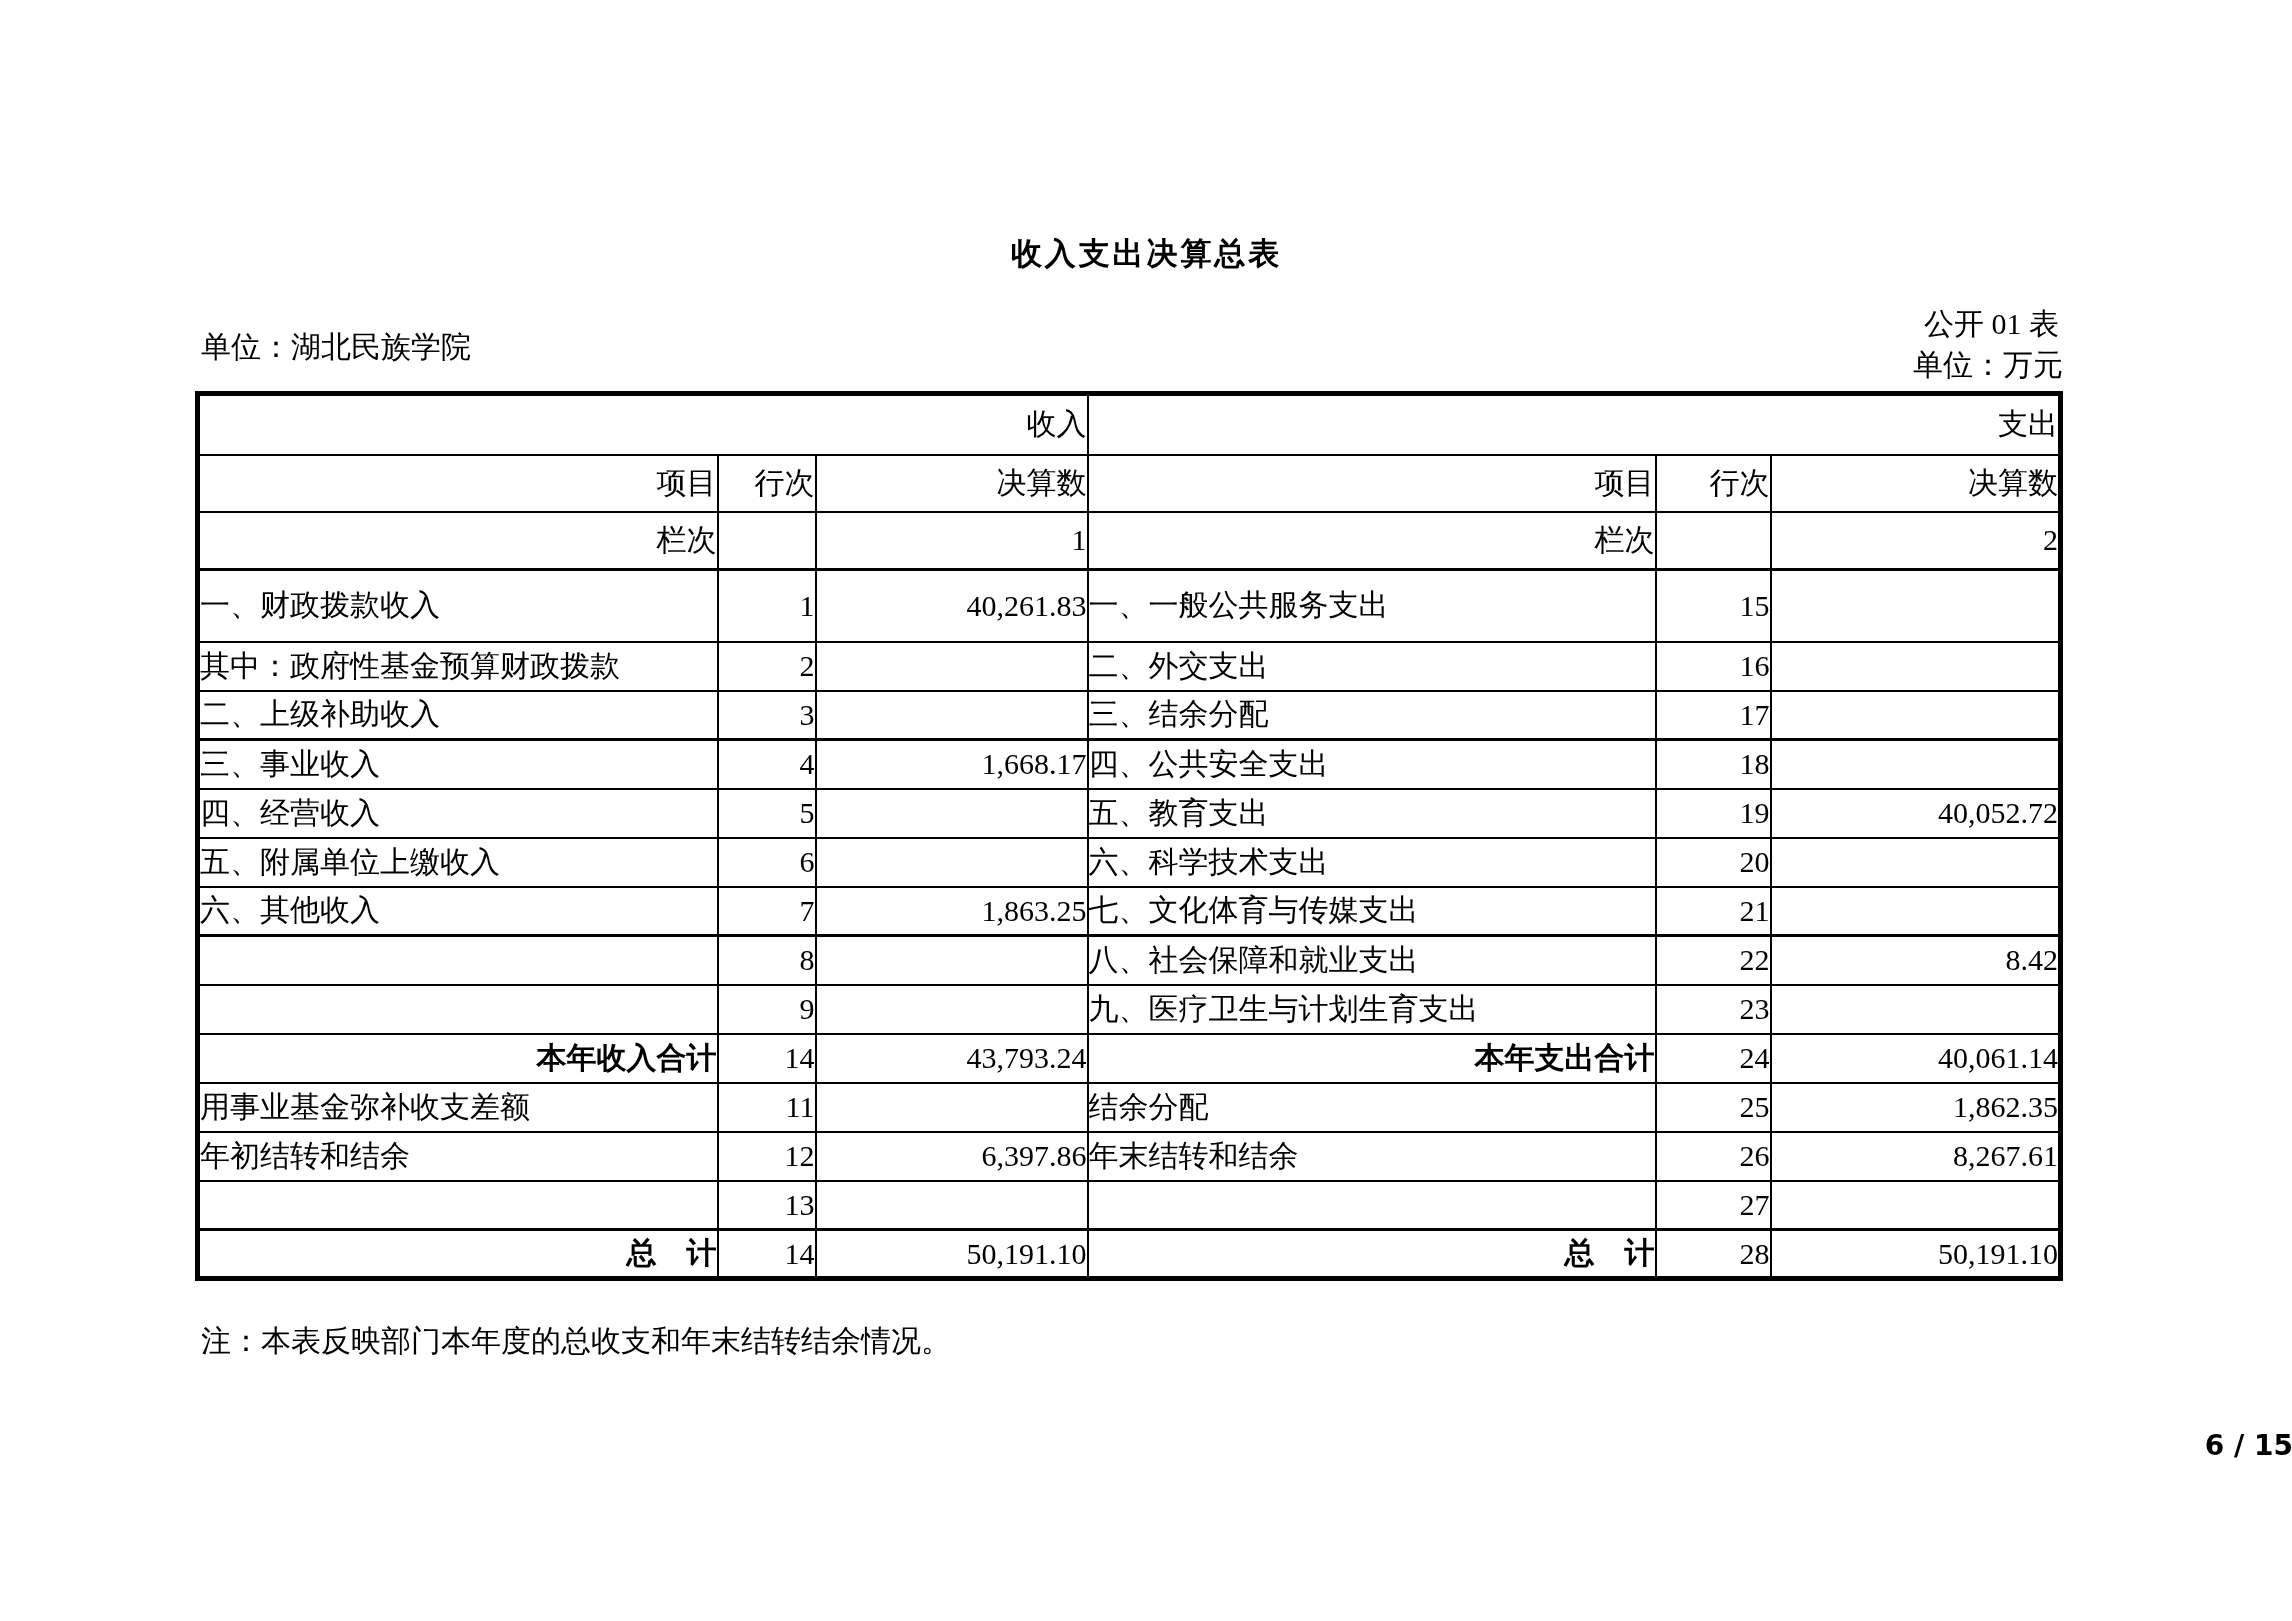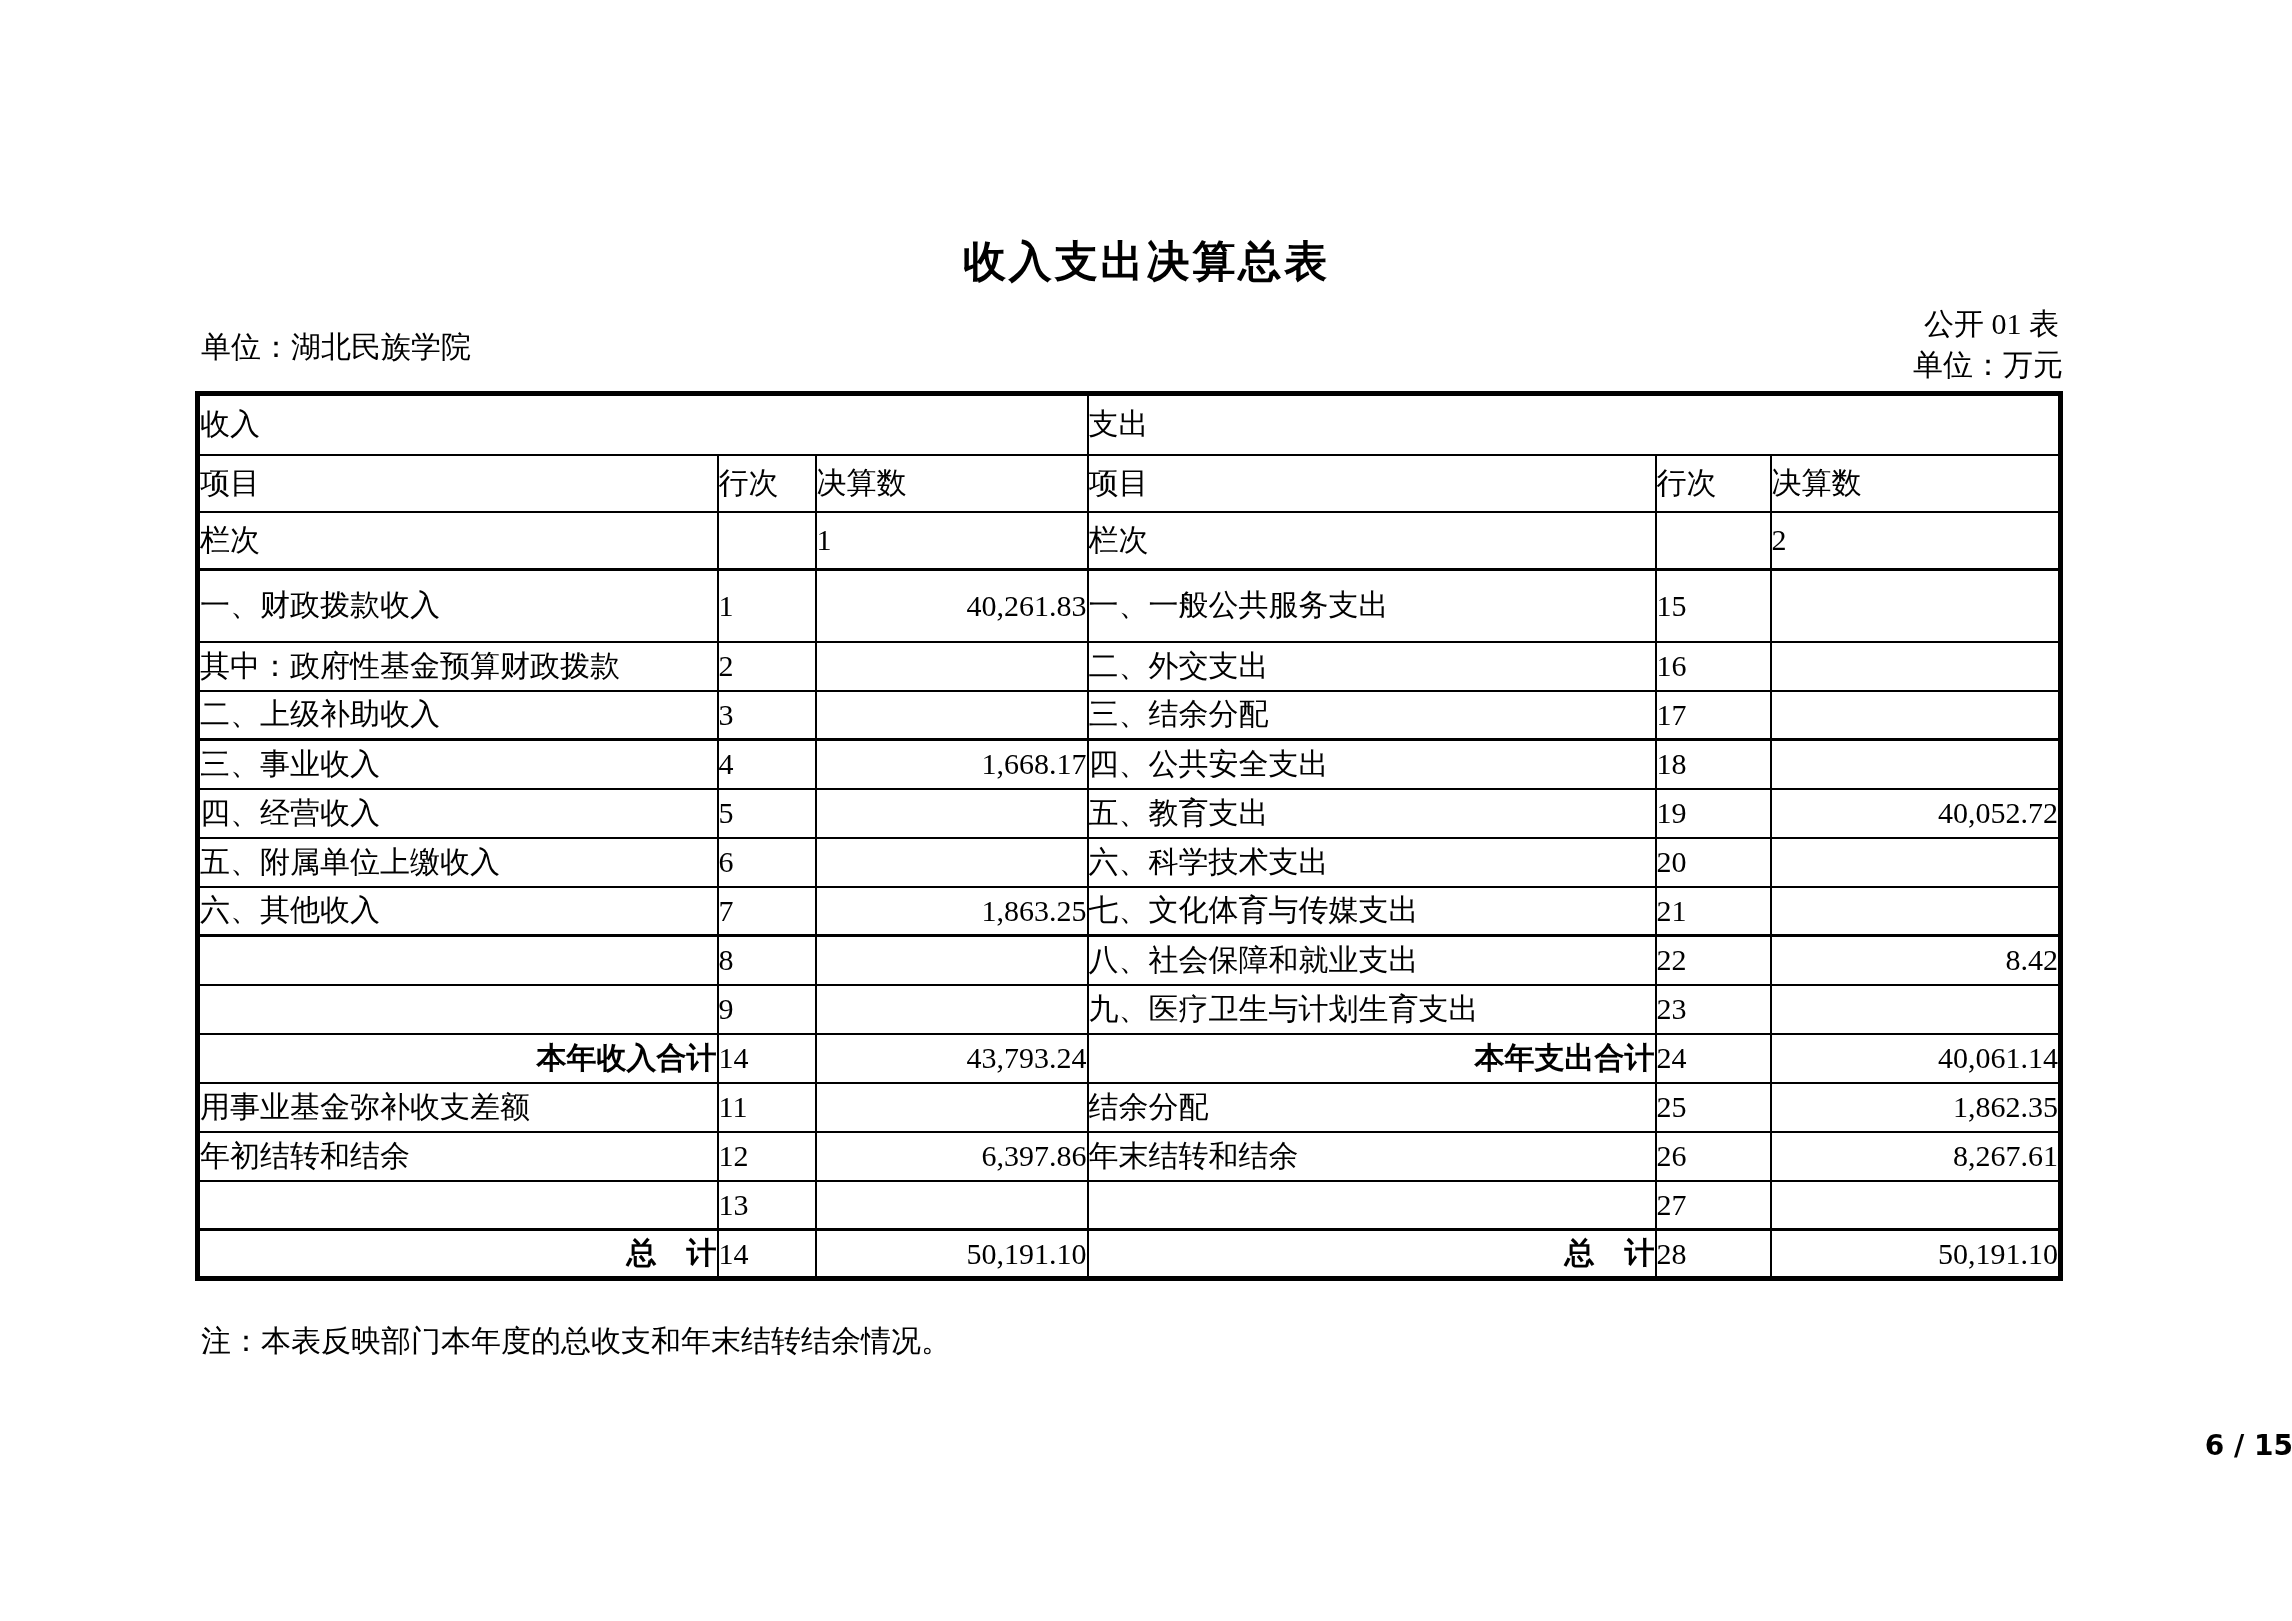--- a/index.html
+++ b/index.html
@@ -13,21 +13,21 @@
     overflow: hidden;
   }
   .doc-title {
     position: absolute;
     top: 233px;
     left: 0;
     width: 100%;
     text-align: center;
     font-family: "Liberation Sans", "DejaVu Sans", sans-serif;
     font-weight: bold;
-    font-size: 43px;
+    font-size: 31px;
     letter-spacing: 2.9px;
   }
   .form-code {
     position: absolute;
     top: 304px;
     right: 234px;
     font-size: 30px;
   }
   .unit-name {
     position: absolute;
@@ -59,21 +59,21 @@
     vertical-align: middle;
   }
   td.mid { border-left: 4.9px solid #000; }
   tr.h1 { height: 61px; }
   tr.h2 { height: 57px; }
   tr.h3 { height: 58px; }
   tr.r-tall { height: 72px; }
   tr.r { height: 49px; }
   tr.thick-bot > td { border-bottom: 3.9px solid #000; }
   tr.thick-top > td { border-top: 3.9px solid #000; }
-  td.c { text-align: left; }
+  td.c { text-align: right; }
   td.item { text-align: left; padding-left: 15.7px; }
   td.indent { padding-left: 49px; }
   td.total { text-align: right; font-weight: bold; padding-left: 0; }
   td.amt { text-align: right; padding-right: 4.9px; }
   .note {
     position: absolute;
     top: 1321px;
     left: 201px;
     font-size: 30px;
   }

